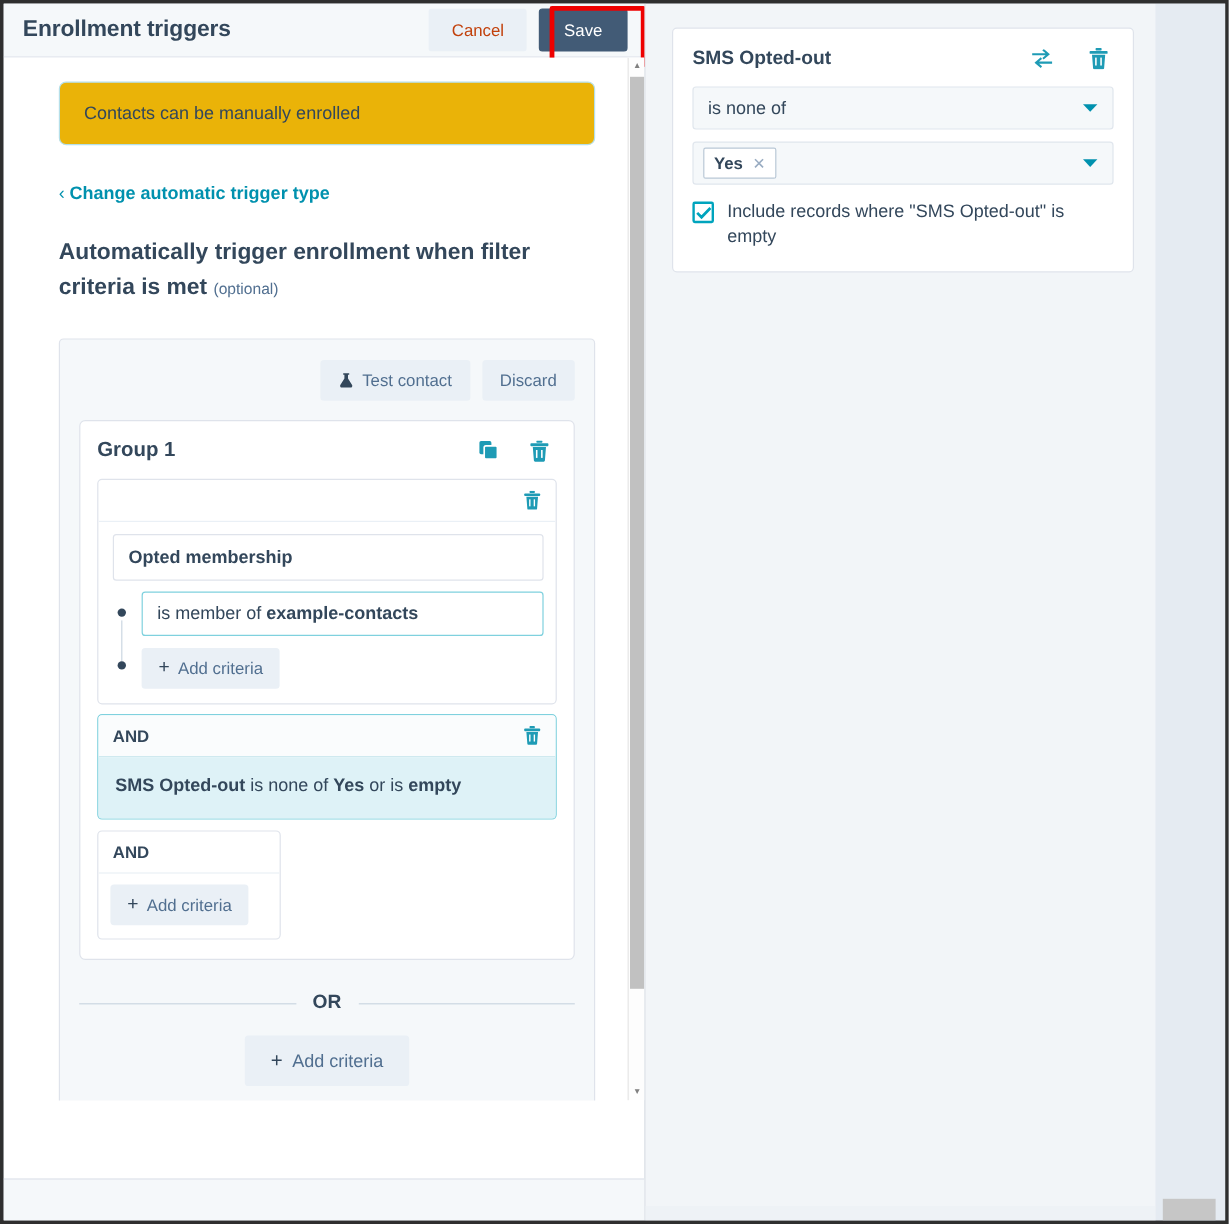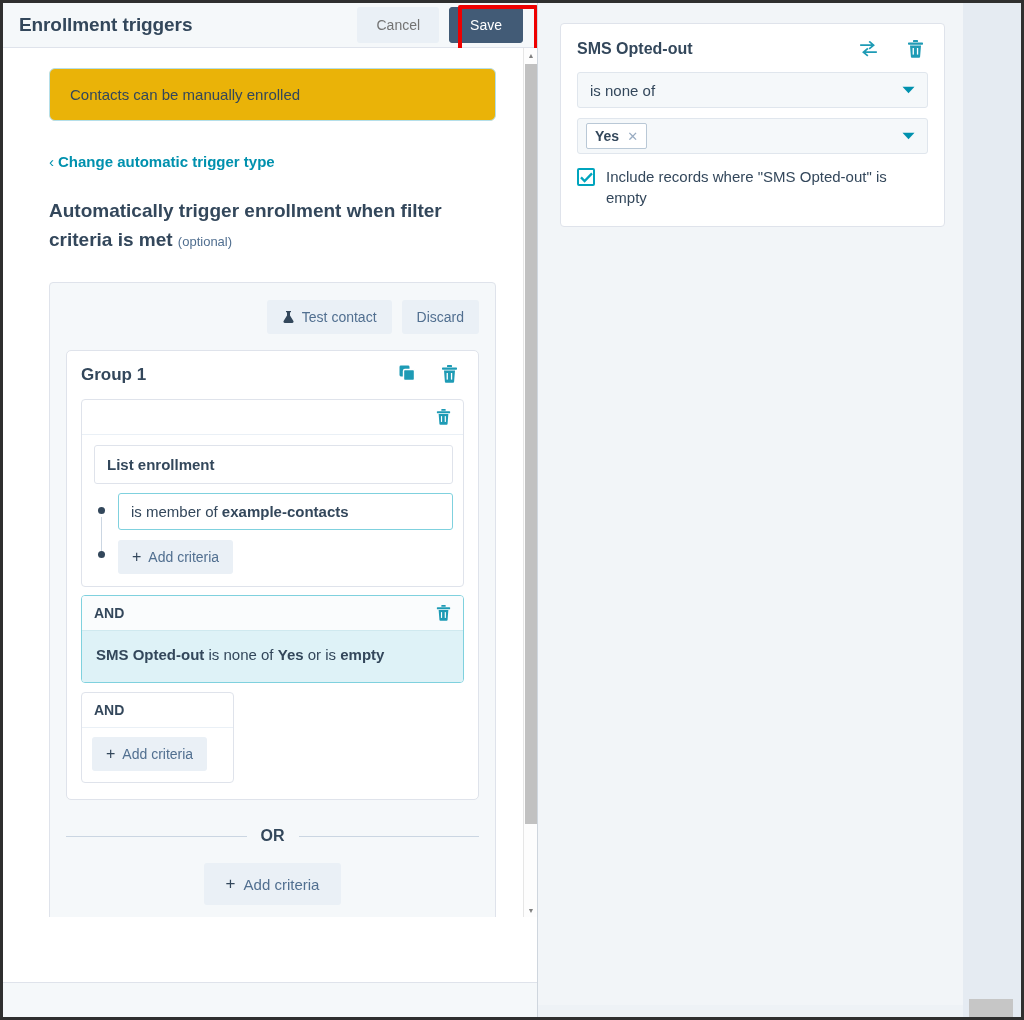--- a/index.html
+++ b/index.html
@@ -33,21 +33,21 @@
   }
   #left-header .title {
     font-size: 19px; font-weight: bold; color: #33475b;
     margin-left: 16px; letter-spacing: -0.1px;
   }
   #left-header .actions {
     margin-left: auto; display: flex; align-items: center; gap: 10px;
     padding-right: 14px;
   }
   .btn-secondary {
-    background: #eaf0f6; color: #737373;
+    background: #eaf0f6; color: #c2410c;
     border: 1px solid transparent; border-radius: 3px;
     font-size: 14px; padding: 9px 18px; cursor: pointer;
     font-family: inherit;
   }
   .btn-primary {
     background: #425b76; color: #ffffff;
     border: 1px solid #425b76; border-radius: 3px;
     font-size: 14px; padding: 9px 20px; cursor: pointer;
     font-family: inherit;
   }
@@ -122,21 +122,21 @@
     background: #eaf0f6; color: #516f90; border: none; border-radius: 3px;
     font-size: 14px; padding: 9px 15px; cursor: pointer;
     display: flex; align-items: center; gap: 7px; font-family: inherit;
   }
 
   .group-card {
     background: #ffffff; border: 1px solid #dfe3eb; border-radius: 5px;
     padding: 14px 14px 16px 14px;
   }
   .group-head {
-    display: flex; align-items: flex-start; margin-bottom: 14px;
+    display: flex; align-items: flex-end; margin-bottom: 14px;
   }
   .group-title { font-size: 17px; font-weight: bold; color: #33475b; }
   .group-icons { margin-left: auto; display: flex; align-items: center; gap: 25px; padding-right: 6px; }
 
   .filter-box {
     border: 1px solid #dfe3eb; border-radius: 4px; background: #ffffff;
     overflow: hidden; margin-bottom: 8px;
   }
   .filter-box-head {
     height: 35px; display: flex; align-items: center;
@@ -380,21 +380,21 @@
                   <svg width="15" height="16" viewBox="0 0 17 18">
                     <rect x="6" y="0" width="5" height="2" rx="0.6" fill="#1e9bb5"></rect>
                     <rect x="1" y="2.4" width="15" height="2.4" rx="0.7" fill="#1e9bb5"></rect>
                     <path d="M3 5.6h11l-0.9 11.2a1 1 0 0 1-1 0.9H4.9a1 1 0 0 1-1-0.9L3 5.6z" fill="#1e9bb5"></path>
                     <rect x="5.6" y="8" width="1.3" height="6.6" fill="#ffffff"></rect>
                     <rect x="9.9" y="8" width="1.3" height="6.6" fill="#ffffff"></rect>
                   </svg>
                 </span>
               </div>
               <div class="filter-box-body">
-                <div class="prop-box">List enrollment</div>
+                <div class="prop-box">Opted membership</div>
                 <div class="criteria-list">
                   <div class="bullet" style="top:14px"></div>
                   <div class="connector" style="top:24px; height:34px"></div>
                   <div class="bullet" style="top:58px"></div>
                   <div class="criteria-pill">
                     <span>is member of </span><b>example-contacts</b>
                   </div>
                   <div style="margin-top:10px">
                     <button class="add-crit-btn">
                       <span class="plus">+</span>

